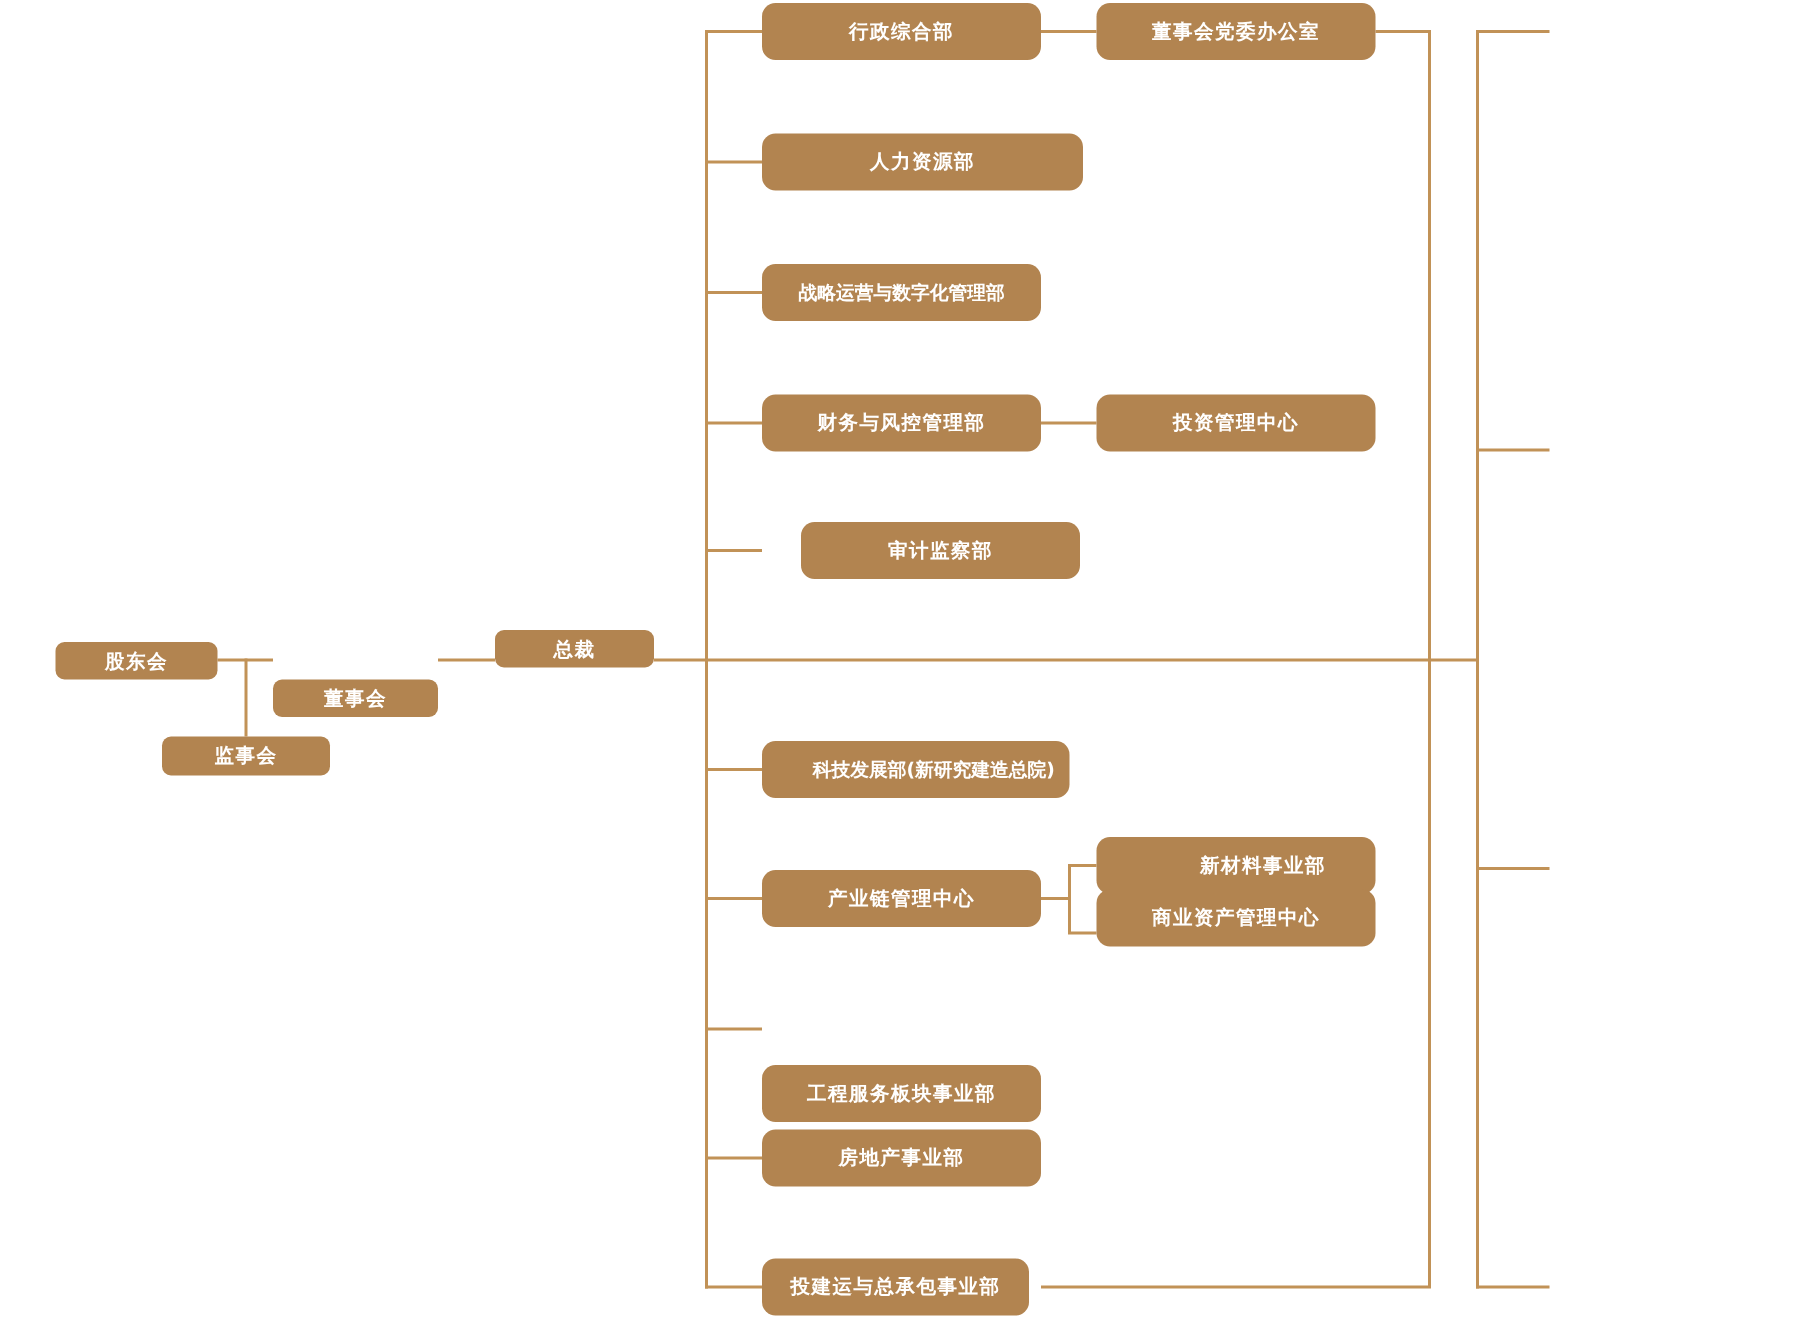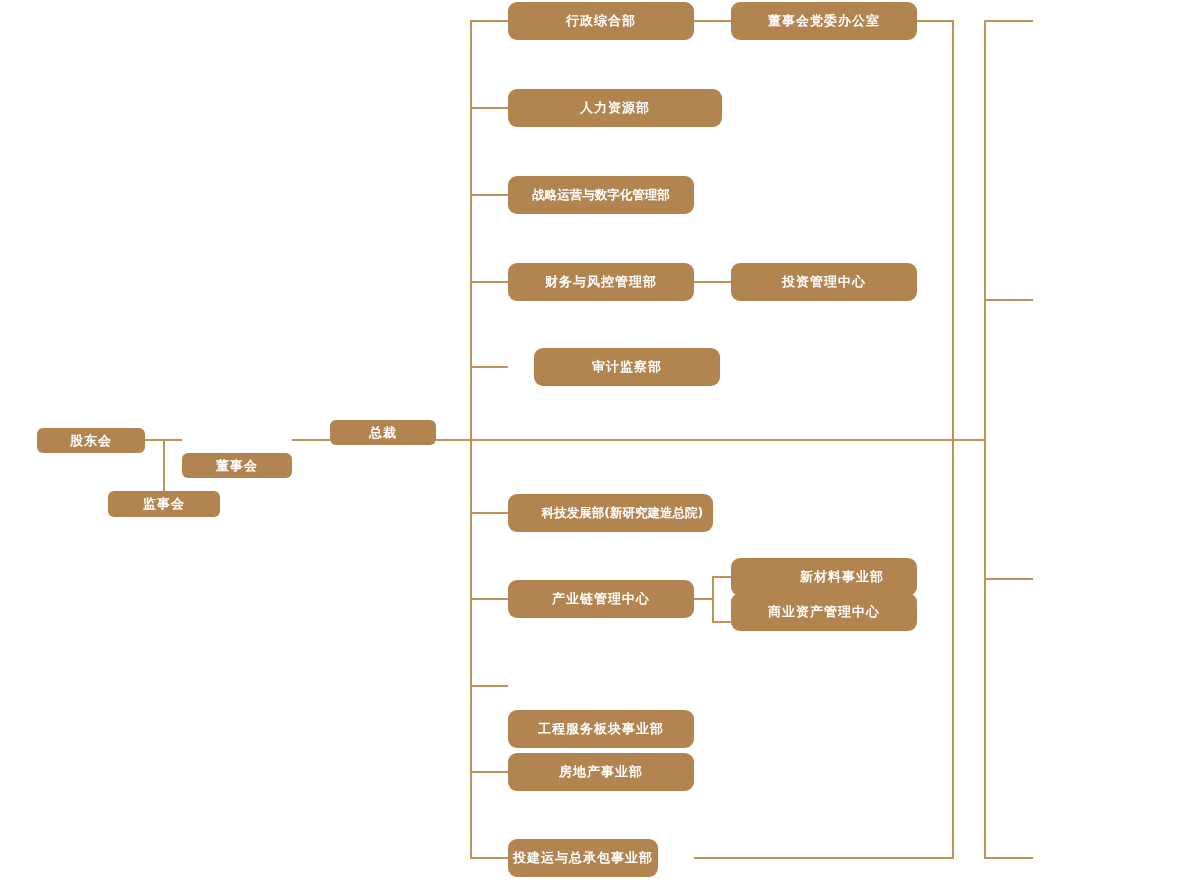--- a/index.html
+++ b/index.html
@@ -69,20 +69,20 @@
 
   <div class="node" style="left:508px;top:2px;width:186px;height:38px;">行政综合部</div>
   <div class="node" style="left:508px;top:89px;width:214px;height:38px;">人力资源部</div>
   <div class="node tight" style="left:508px;top:176px;width:186px;height:38px;text-align:center;">战略运营与数字化管理部</div>
   <div class="node" style="left:508px;top:263px;width:186px;height:38px;">财务与风控管理部</div>
   <div class="node" style="left:508px;top:348px;width:186px;height:38px;margin-left:26px;">审计监察部</div>
   <div class="node tight" style="left:508px;top:494px;width:205px;height:38px;padding-left:24px;">科技发展部(新研究建造总院)</div>
   <div class="node" style="left:508px;top:580px;width:186px;height:38px;">产业链管理中心</div>
   <div class="node" style="left:508px;top:667px;width:186px;height:38px;margin-top:43px;">工程服务板块事业部</div>
   <div class="node" style="left:508px;top:753px;width:186px;height:38px;">房地产事业部</div>
-  <div class="node" style="left:508px;top:839px;width:150px;height:38px;">投建运与总承包事业部</div>
+  <div class="node" style="left:508px;top:839px;width:178px;height:38px;">投建运与总承包事业部</div>
 
   <div class="node" style="left:731px;top:2px;width:186px;height:38px;">董事会党委办公室</div>
   <div class="node" style="left:731px;top:263px;width:186px;height:38px;">投资管理中心</div>
   <div class="node" style="left:731px;top:558px;width:186px;height:38px;padding-left:36px;">新材料事业部</div>
   <div class="node" style="left:731px;top:593px;width:186px;height:38px;">商业资产管理中心</div>
 
 </div>
 
 </body></html>

